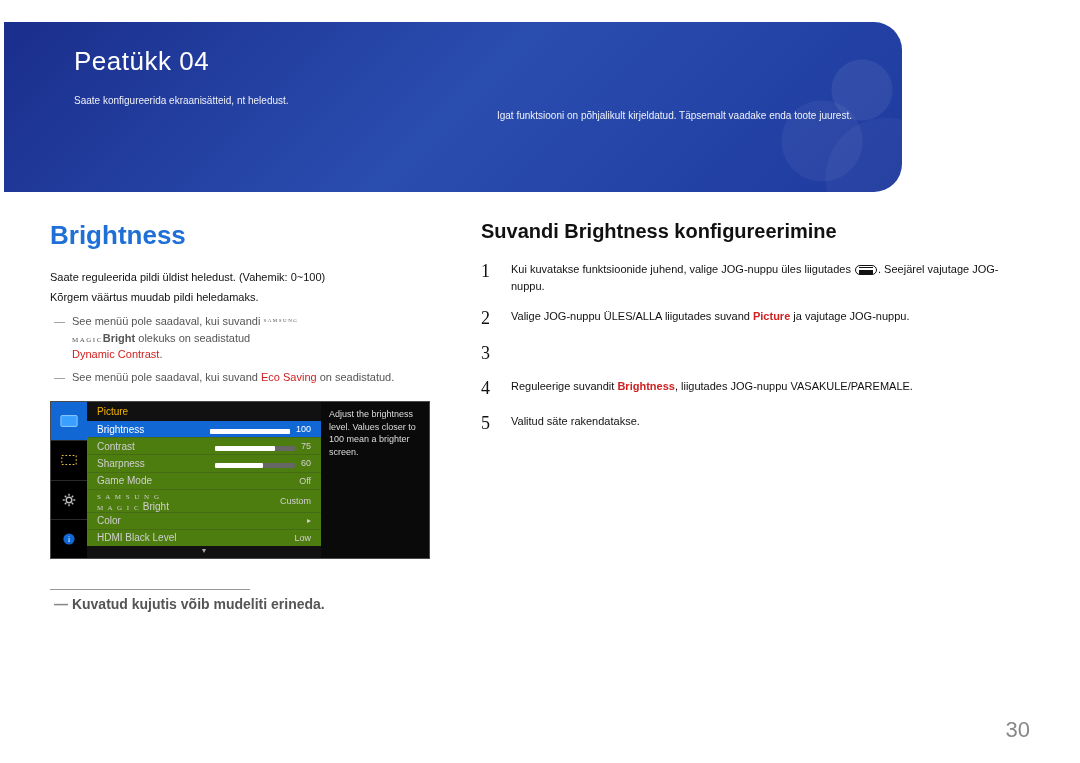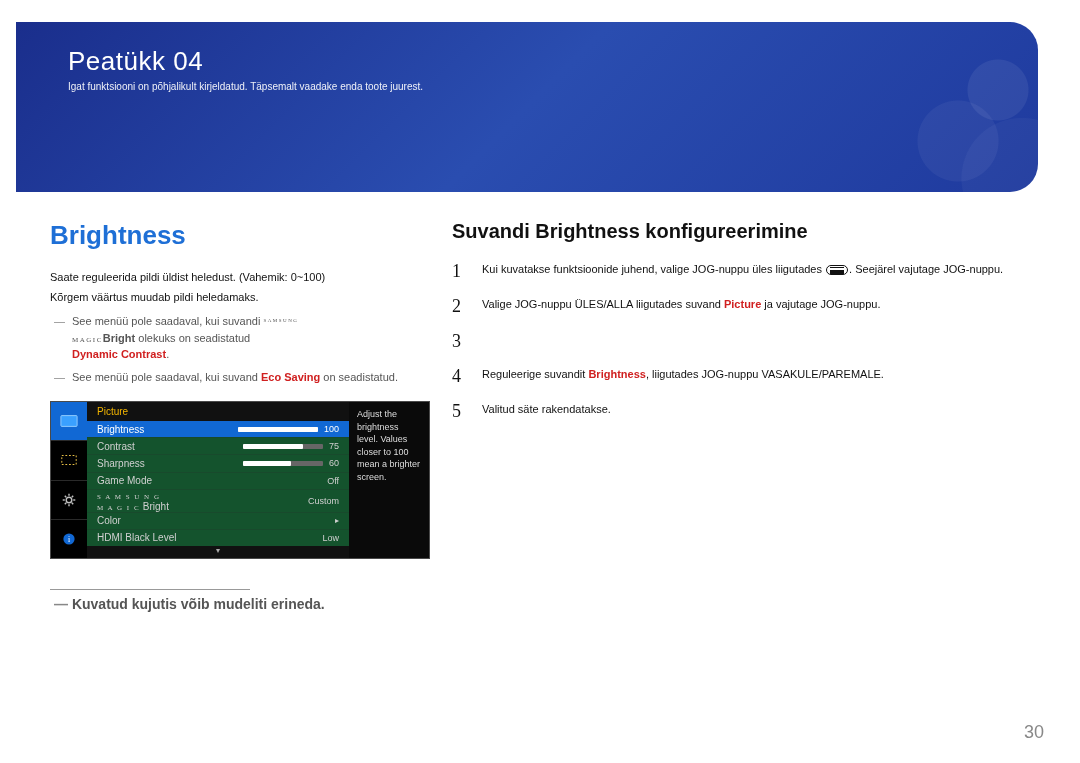--- a/index.html
+++ b/index.html
@@ -6,50 +6,50 @@
   body {
     width: 1080px;
     height: 763px;
     background: #fff;
     font-family: Arial, Helvetica, sans-serif;
     position: relative;
     overflow: hidden;
   }
   .banner {
     position: relative;
-    margin: 22px 0 0 16px;
+    margin: 22px 0 0 4px;
     height: 170px;
     background: linear-gradient(135deg, #1a2e8c 0%, #2a4db0 50%, #1f3a9e 100%);
     border-top-right-radius: 28px;
     border-bottom-right-radius: 28px;
-    padding: 24px 50px 18px 52px;
+    padding: 24px 50px 18px 70px;
     color: #fff;
-    width: 1022px;
+    width: 898px;
   }
   .banner::before {
     content: "";
     position: absolute;
     right: 0; top: 0; bottom: 0;
     width: 200px;
     background:
       radial-gradient(circle at 80% 40%, rgba(255,255,255,0.07) 30px, transparent 31px),
       radial-gradient(circle at 60% 70%, rgba(255,255,255,0.05) 40px, transparent 41px),
       radial-gradient(circle at 92% 92%, rgba(255,255,255,0.04) 60px, transparent 61px);
     border-top-right-radius: 28px;
     border-bottom-right-radius: 28px;
   }
   .banner .chapter { font-size: 26px; font-weight: 400; letter-spacing: 0.5px; }
   .banner .title { font-size: 33px; font-weight: 400; margin-top: 2px; }
   .banner .sub1 { font-size: 10px; margin-top: 18px; opacity: 0.92; }
-  .banner .sub2 { font-size: 10px; margin-top: 4px; opacity: 0.92; }
+  .banner .sub2 { font-size: 10px; margin-top: 4px; opacity: 0.92; text-align: right; }
 
   .content {
     display: flex;
     padding: 28px 50px 0 50px;
-    gap: 22px;
+    gap: 51px;
   }
   .left { width: 380px; }
   .right { flex: 1; }
 
   .h-brightness { color: #1e6fd6; font-size: 26px; font-weight: 600; margin-bottom: 20px; }
   .p1 { font-size: 11px; color: #111; margin-bottom: 8px; }
 
   .dash-list { margin-top: 10px; }
   .dash-item {
     position: relative;
@@ -64,21 +64,21 @@
     position: absolute;
     left: 4px; top: 0;
     color: #888;
   }
   .magic-pre {
     font-family: Georgia, serif;
     font-size: 7px;
     letter-spacing: 1.5px;
   }
   .magic-pre sup { font-size:5px; }
-  .red { color: #d02020; font-weight: 700; }
+  .red { color: #d02020; font-weight: 400; }
 
   
   .osd {
     margin-top: 16px;
     width: 380px;
     display: flex;
     height: 158px;
     background: #000;
     border: 1px solid #4a4a4a;
     font-size: 10px;
@@ -90,34 +90,34 @@
     display:flex;align-items:center;justify-content:center;
     border-bottom:1px solid #2a2a2a;
   }
   .osd-icon:last-child{border-bottom:none;}
   .osd-icon svg { width:18px; height:14px; }
   .osd-main { flex:1; background:#1a1a1a; display:flex; flex-direction:column; }
   .osd-head { color:#f3b500; font-size:10px; padding:4px 10px; background:#111; }
   .osd-rows { flex:1; display:flex; flex-direction:column; }
   .osd-row {
     flex:1; display:flex; align-items:center; justify-content:space-between;
-    padding: 0 10px; background:#14532d;
+    padding: 0 10px; background:#4d7c0f;
   }
   .osd-row + .osd-row { border-top: 1px solid #2a2a2a33; }
   .osd-row.active { background:#1168d4; color:#fff; }
-  .osd-row .val { display:flex; align-items:center; gap:6px; font-size:9px; }
+  .osd-row .val { display:flex; align-items:flex-end; gap:6px; font-size:9px; }
   .bar { width:80px; height:5px; background:#666; position:relative; border-radius:1px; }
   .bar .fill{ position:absolute; left:0;top:0;bottom:0; background:#fff; border-radius:1px;}
   .osd-row.active .bar { background: rgba(255,255,255,0.4);}
   .osd-row.active .bar .fill { background:#fff; }
   .osd-foot { height:12px; background:#111; display:flex; justify-content:center; align-items:flex-start; color:#aaa;}
   .osd-foot::before{ content:"▾"; font-size:8px;}
   .tri { font-size:8px; }
   .osd-tip {
-    width: 80px; background:#0a0a0a; padding:6px 8px; font-size:9px; line-height:1.4; color:#ddd;
+    width: 108px; background:#0a0a0a; padding:6px 8px; font-size:9px; line-height:1.4; color:#ddd;
   }
 
   .footnote-rule {
     border: none; border-top: 1px solid #999;
     width: 200px; margin: 30px 0 6px 0;
   }
   .footnote { font-size: 14px; color:#555; padding-left:4px;font-weight:bold; }
   .footnote::before { content:"― "; color:#888; }
 
   .h-right { font-size: 20px; font-weight: 600; color:#111; margin-bottom: 18px; }
@@ -132,27 +132,28 @@
   .menu-glyph::before{
     content:""; position:absolute; inset:0;
     border:1px solid #111; border-radius:5px;
   }
   .menu-glyph::after{
     content:""; position:absolute; left:4px; right:4px; top:2px; height:2px;
     border-top:1px solid #111; border-bottom:1px solid #111;
     box-shadow: 0 3px 0 #111;
   }
 
-  .page-num { position:absolute; right:36px; bottom:20px; font-size:18px; color:#888; }
+  .page-num { position:absolute; right:50px; bottom:20px; font-size:22px; color:#888; }
 </style>
 </head>
 <body>
 
 <div class="banner">
   <div class="chapter">Peatükk  04</div>
+  <div class="sub1">Saate konfigureerida ekraanisätteid, nt heledust.</div>
   <div class="sub2">Igat funktsiooni on põhjalikult kirjeldatud. Täpsemalt vaadake enda toote juurest.</div>
 </div>
 
 <div class="content">
   <div class="left">
     <div class="h-brightness">Brightness</div>
     <div class="p1">Saate reguleerida pildi üldist heledust. (Vahemik: 0~100)</div>
     <div class="p1">Kõrgem väärtus muudab pildi heledamaks.</div>
 
     <div class="dash-list">

